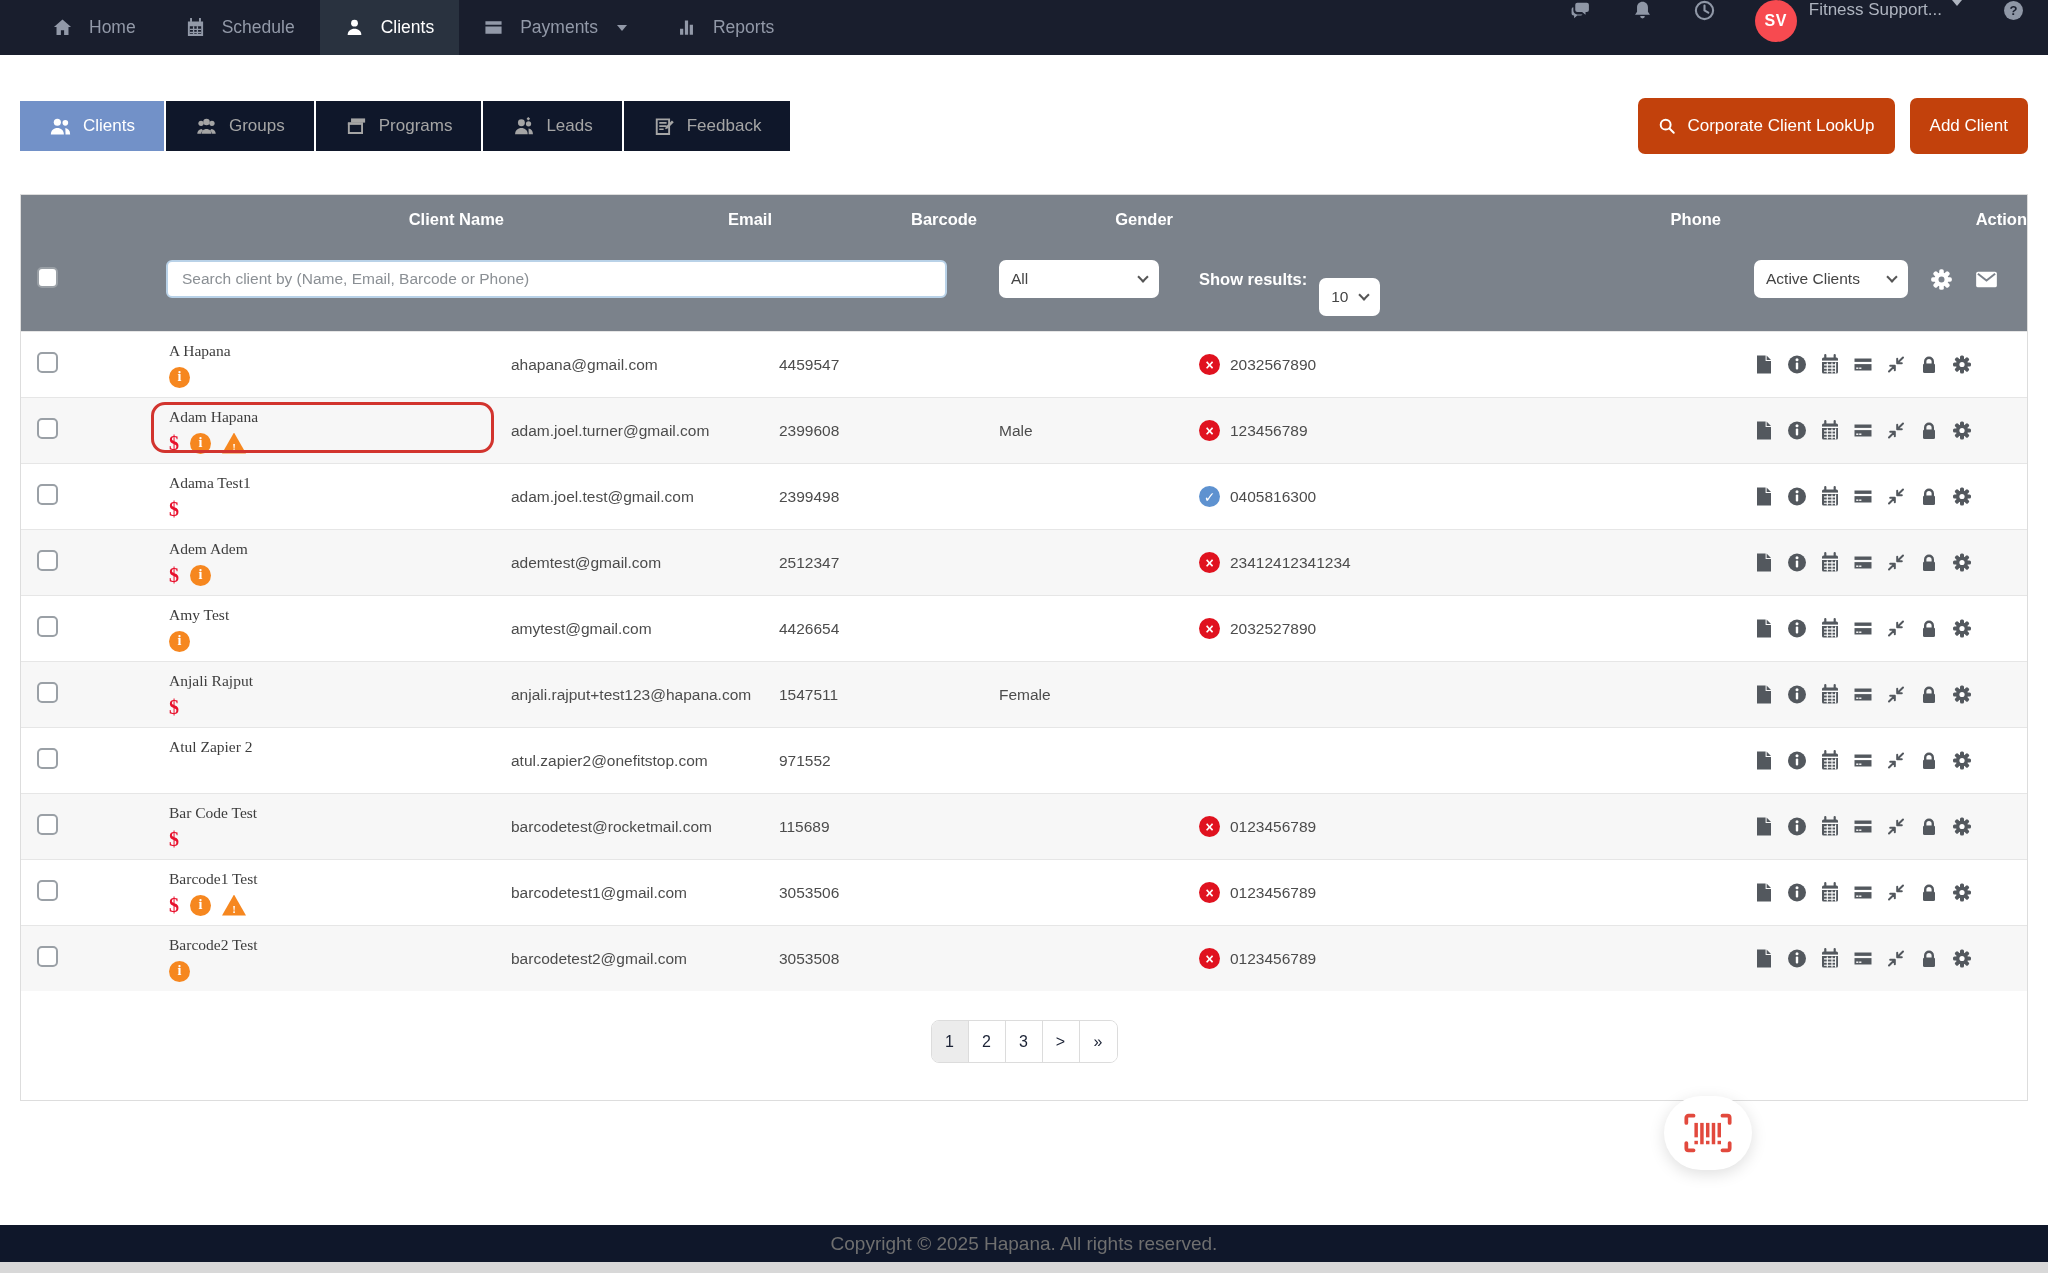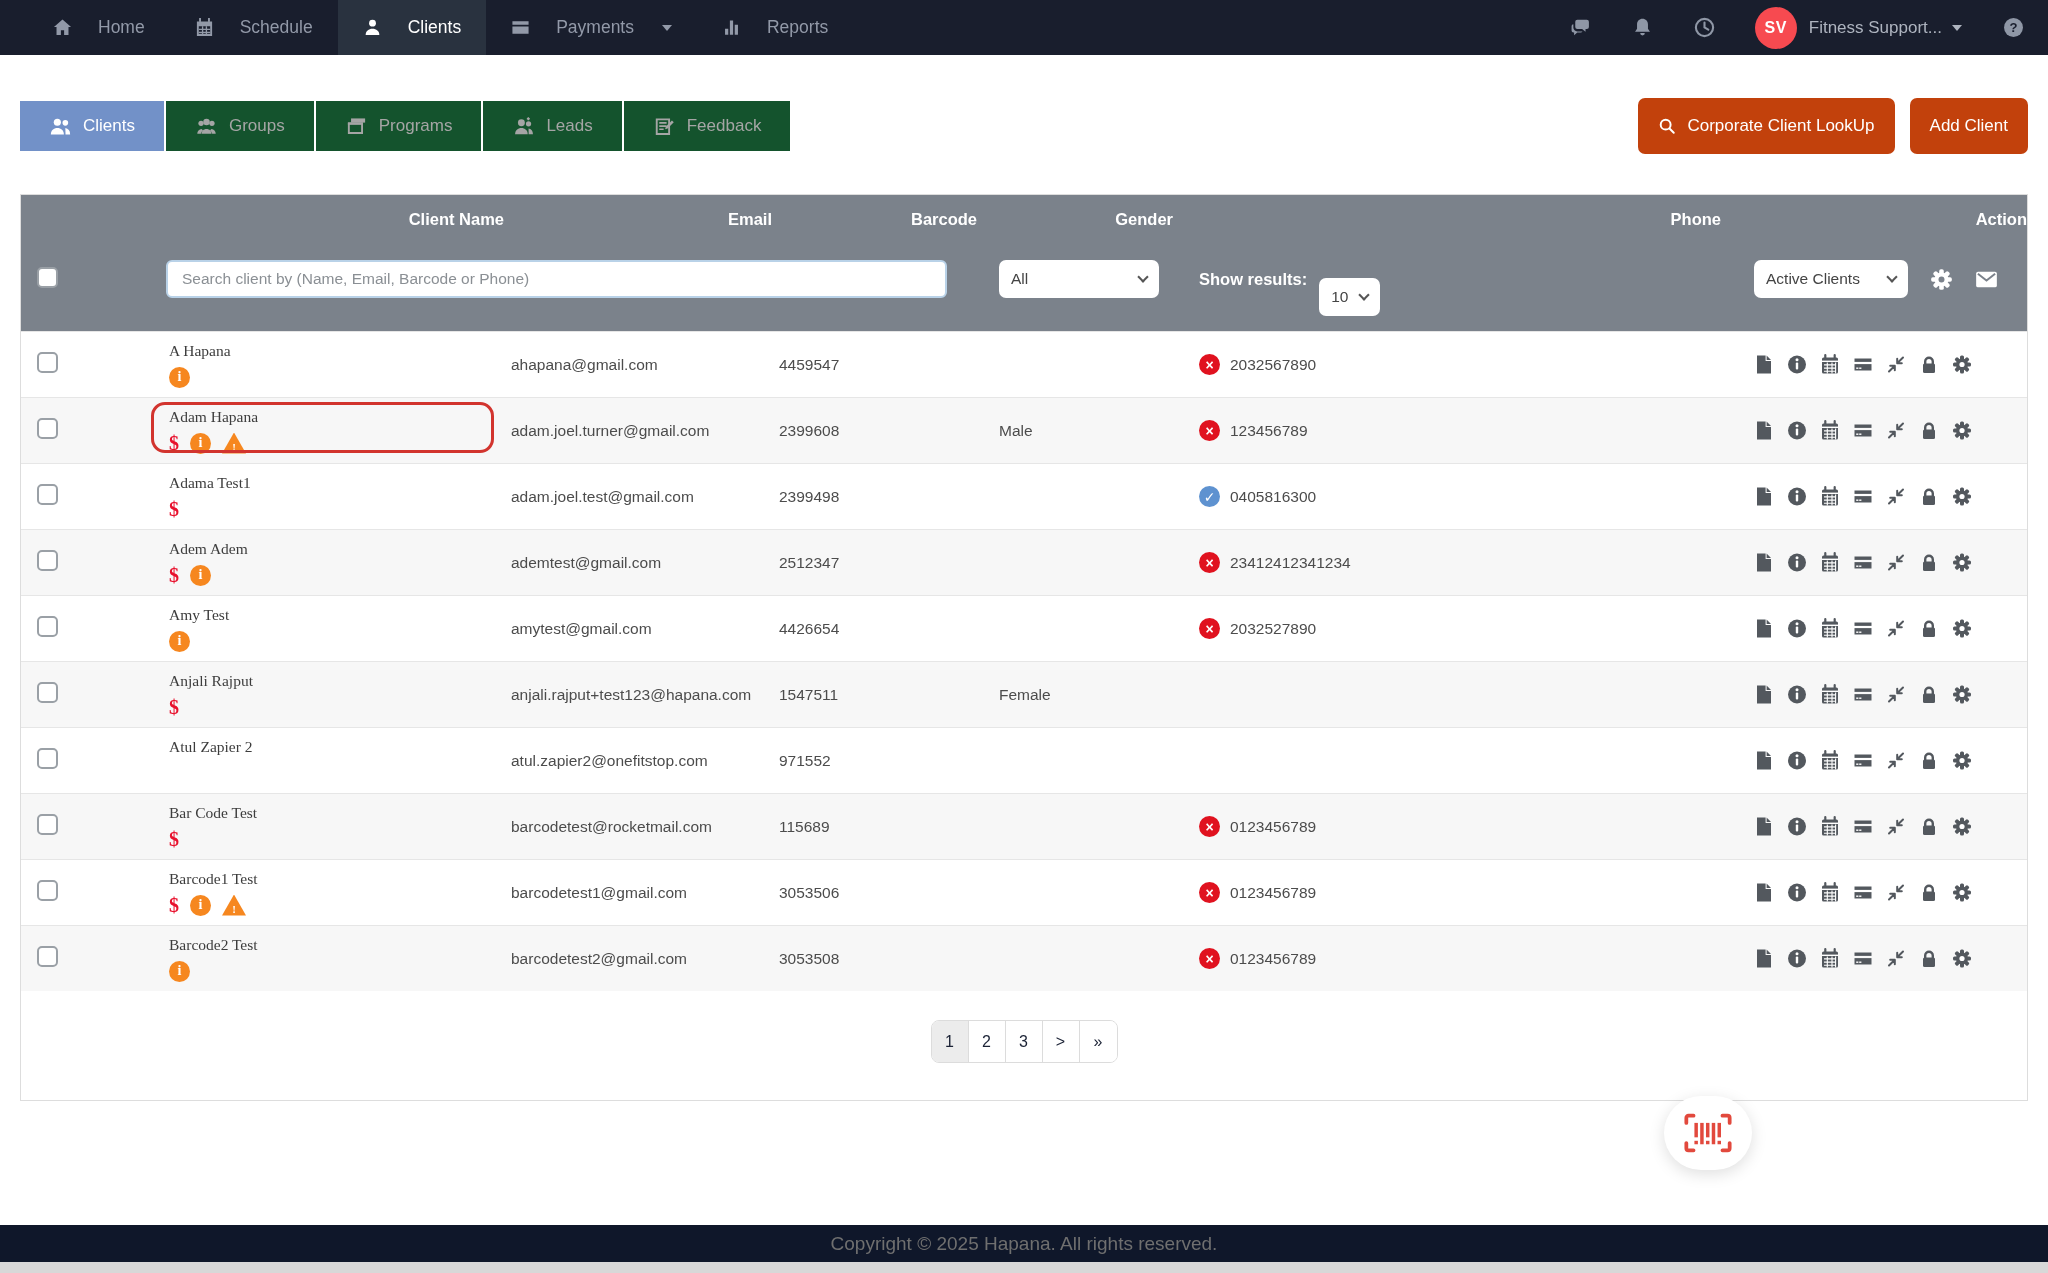--- a/index.html
+++ b/index.html
@@ -6,36 +6,36 @@
   html,body { width:2048px; height:1273px; }
   body {
     font-family: "Liberation Sans", "DejaVu Sans", sans-serif;
     background:#ffffff; position:relative; overflow:hidden; color:#444;
   }
   svg { display:block; }
 
   
   .topnav { height:55px; background:#191e2d; display:flex; align-items:stretch; color:#9299a8; }
   .nav-left { display:flex; margin-left:28px; }
-  .nav-item { display:flex; align-items:center; gap:26px; padding:0 25px; font-size:17.5px; cursor:pointer; }
+  .nav-item { display:flex; align-items:center; gap:17px; padding:0 25px; font-size:17.5px; cursor:pointer; }
   .nav-item svg { width:19px; height:19px; fill:currentColor; }
   .nav-item.active { background:#29323f; color:#ffffff; }
   .tri { width:0; height:0; border-left:5px solid transparent; border-right:5px solid transparent; border-top:6px solid currentColor; margin-left:2px; }
-  .nav-right { margin-left:auto; display:flex; align-items:center; margin-right:24px; }
+  .nav-right { margin-left:auto; display:flex; margin-right:24px; }
   .nav-icon { margin-left:41px; color:#8f97a6; cursor:pointer; }
   .nav-icon svg { width:21px; height:21px; fill:currentColor; }
   .avatar { width:42px; height:42px; border-radius:50%; background:#f74a50; color:#fff; font-weight:bold;
             font-size:16px; display:flex; align-items:center; justify-content:center; margin-left:40px; letter-spacing:.5px; }
   .account { color:#aeb4bf; font-size:17px; margin:0 8px 0 12px; }
   .acct-caret { color:#aeb4bf; }
 
   
   .tabs-row { display:flex; align-items:center; margin:43px 20px 0 20px; }
   .tabs { display:flex; gap:2px; }
-  .tab { height:50px; display:flex; align-items:center; gap:11px; padding:0 29px; background:#14532d;
+  .tab { height:50px; display:flex; align-items:center; gap:11px; padding:0 29px; background:#0f172a;
          color:#a5a5a5; font-size:17px; cursor:pointer; }
   .tab svg { width:23px; height:21px; fill:currentColor; }
   .tab.active { background:#7291c8; color:#ffffff; }
   .toolbar { margin-left:auto; display:flex; gap:15px; }
   .btn-dark { height:56px; background:#c2410c; color:#fff; border-radius:7px; display:flex; align-items:center;
               gap:11px; padding:0 20px; font-size:17px; cursor:pointer; }
 
   
   .table-wrap { margin:40px 20px 0 20px; border:1px solid #dddddd; background:#fff; }
   .grid { display:grid; grid-template-columns:125px 358px 268px 205px 196px 548px 1fr; align-items:center; }

